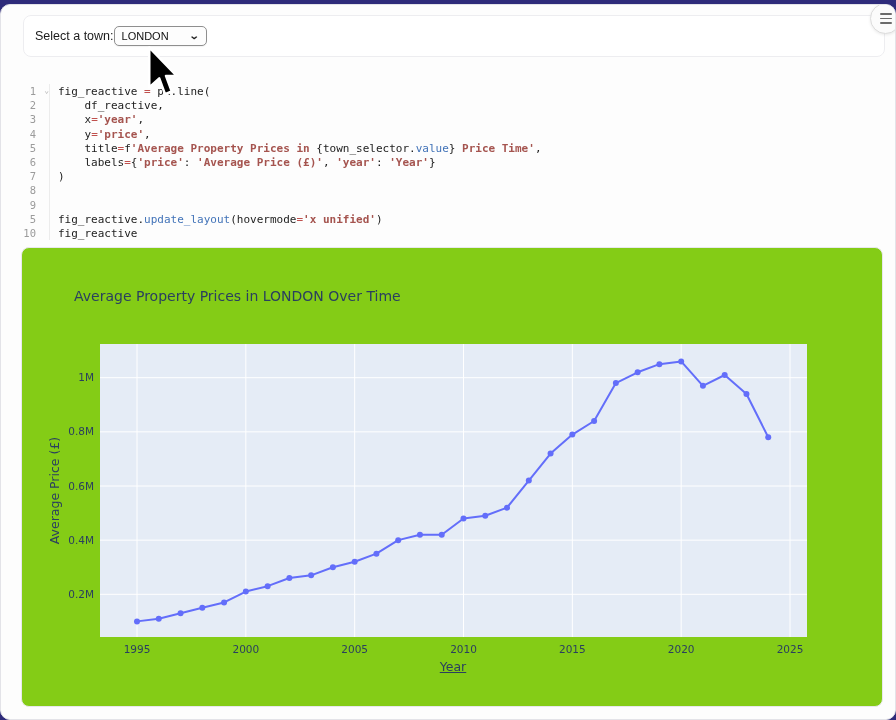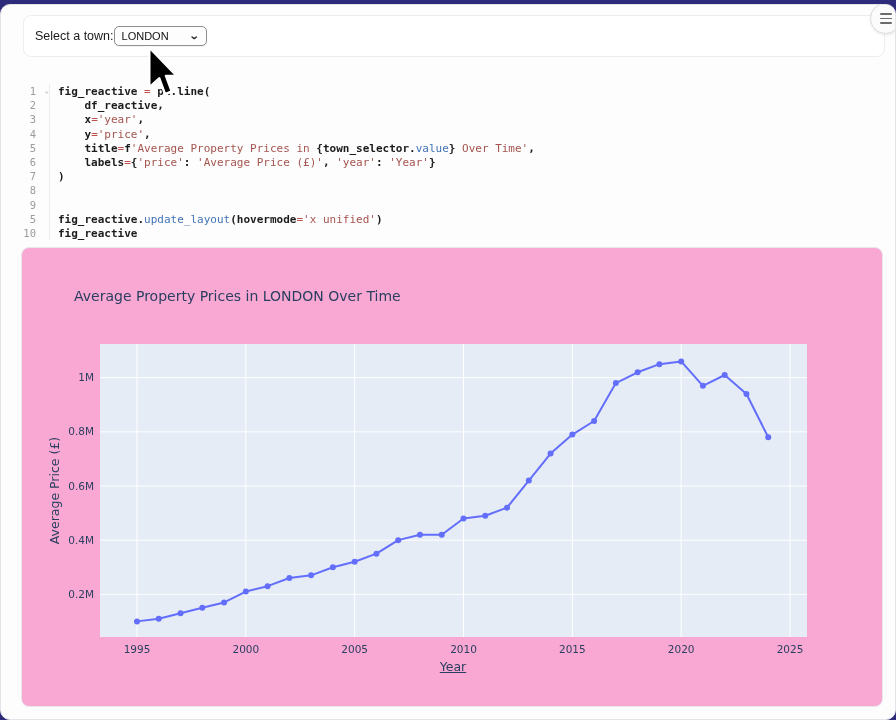--- a/index.html
+++ b/index.html
@@ -29,28 +29,28 @@
 
   
   .code-area { position:absolute; left:13px; top:79px; width:860px;
                font-family:"DejaVu Sans Mono", monospace; font-size:11px; }
   .code-row { display:flex; height:14.2px; line-height:14.2px; align-items:baseline; }
   .code-row .num { width:26px; text-align:right; color:#9b9b9b; font-size:10.5px;
                    padding-right:4px; flex:none; position:relative; }
   .code-row .gut { width:10px; border-right:1px solid #ececec; align-self:stretch; flex:none; }
   .code-row .src { padding-left:8px; white-space:pre; color:#1c1c1c; }
   .fold { position:absolute; right:-9px; top:0; color:#b5b5b5; font-size:8px; }
-  .tk-p  { color:#1c1c1c;font-weight:bold; }
+  .tk-p  { color:#1c1c1c; }
   .tk-op { color:#c0504d; }
-  .tk-s  { color:#a5544f; }
+  .tk-s  { color:#a5544f;font-weight:bold; }
   .tk-pr { color:#4273b8; }
 
   
   .outcell { position:absolute; left:20px; top:242px; width:862px; height:460px;
-             background:#f9a8d4; border:1px solid #e8e8ec; border-radius:8px; overflow:hidden; }
+             background:#84cc16; border:1px solid #e8e8ec; border-radius:8px; overflow:hidden; }
   .chart-title { position:absolute; left:52px; top:40px; font-family:"DejaVu Sans", sans-serif;
                  font-size:14px; color:#2a3f5f; }
   .chart-xlabel { position:absolute; left:331px; top:411px; width:200px; text-align:center;
                   font-family:"DejaVu Sans", sans-serif; font-size:12.5px; color:#2a3f5f;text-decoration:underline; }
   .chart-ylabel { position:absolute; left:-43px; top:235px; width:150px; text-align:center;
                   transform:rotate(-90deg); font-family:"DejaVu Sans", sans-serif;
                   font-size:12.5px; color:#2a3f5f; }
   .chart-svg { position:absolute; left:0; top:0; }
 
   
@@ -86,21 +86,21 @@
         <span class="src"><span class="tk-p">    x</span><span class="tk-op">=</span><span class="tk-s">'year'</span><span class="tk-p">,</span></span>
       </div>
       <div class="code-row">
         <span class="num">4</span>
         <span class="gut"></span>
         <span class="src"><span class="tk-p">    y</span><span class="tk-op">=</span><span class="tk-s">'price'</span><span class="tk-p">,</span></span>
       </div>
       <div class="code-row">
         <span class="num">5</span>
         <span class="gut"></span>
-        <span class="src"><span class="tk-p">    title</span><span class="tk-op">=</span><span class="tk-p">f</span><span class="tk-s">'Average Property Prices in </span><span class="tk-p">{town_selector.</span><span class="tk-pr">value</span><span class="tk-p">}</span><span class="tk-s"> Over Time'</span><span class="tk-p">,</span></span>
+        <span class="src"><span class="tk-p">    title</span><span class="tk-op">=</span><span class="tk-p">f</span><span class="tk-s">'Average Property Prices in </span><span class="tk-p">{town_selector.</span><span class="tk-pr">value</span><span class="tk-p">}</span><span class="tk-s"> Price Time'</span><span class="tk-p">,</span></span>
       </div>
       <div class="code-row">
         <span class="num">6</span>
         <span class="gut"></span>
         <span class="src"><span class="tk-p">    labels</span><span class="tk-op">=</span><span class="tk-p">{</span><span class="tk-s">'price'</span><span class="tk-p">: </span><span class="tk-s">'Average Price (£)'</span><span class="tk-p">, </span><span class="tk-s">'year'</span><span class="tk-p">: </span><span class="tk-s">'Year'</span><span class="tk-p">}</span></span>
       </div>
       <div class="code-row">
         <span class="num">7</span>
         <span class="gut"></span>
         <span class="src"><span class="tk-p">)</span></span>

